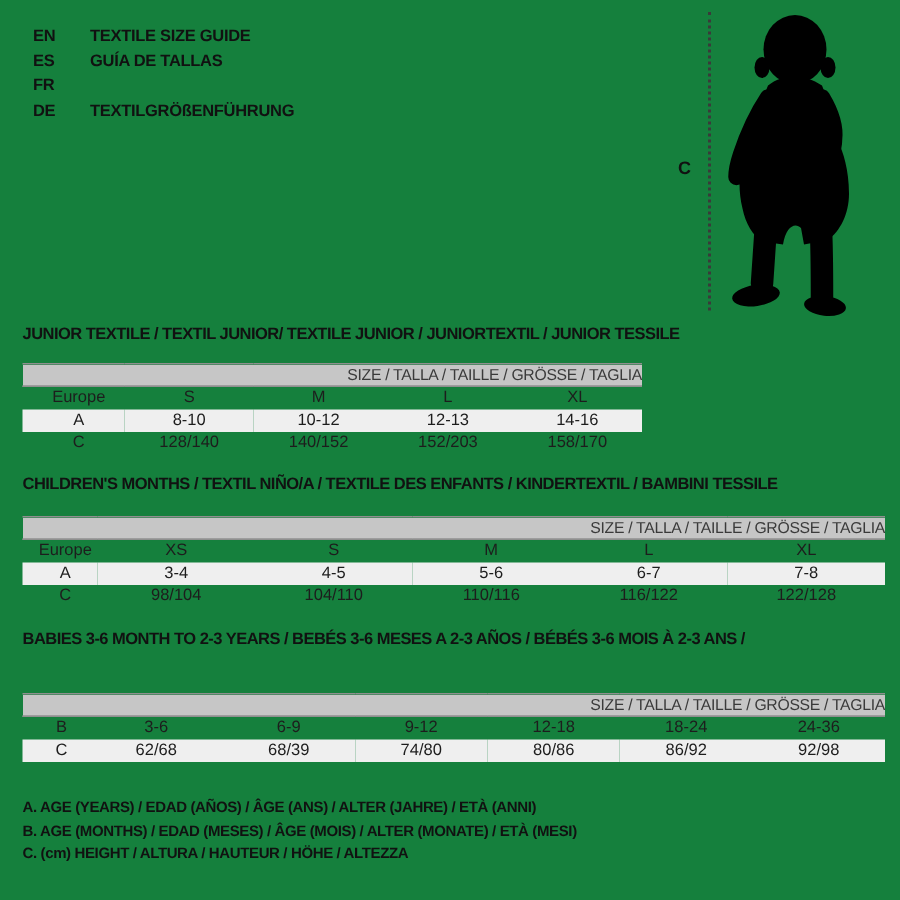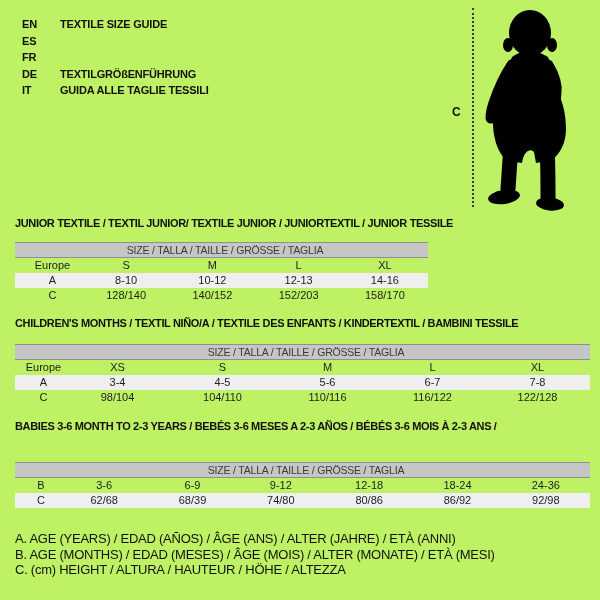--- a/index.html
+++ b/index.html
@@ -1,17 +1,17 @@
 <!DOCTYPE html>
 <html><head>
 <meta charset="utf-8">
 <style>
   html,body{margin:0;padding:0;background:#fff;}
   #canvas{
-    position:relative;width:600px;height:600px;background:#bef264;overflow:hidden;
+    position:relative;width:600px;height:600px;background:#15803d;overflow:hidden;
     font-family:"Liberation Sans",sans-serif;color:#111111;
   }
   
   .langs{position:absolute;left:22px;top:16px;font-size:11px;font-weight:700;line-height:16.5px;letter-spacing:-0.2px;}
   .lang-row{display:flex;}
   .lang-code{width:38px;flex:0 0 38px;}
   
   .height-line{position:absolute;left:472px;top:8px;height:199px;width:0;border-left:2px dotted #3a3a3a;}
   .measure-label{position:absolute;left:452px;top:105px;font-size:12px;font-weight:700;}
   .baby-svg{position:absolute;left:478px;top:5px;width:104px;height:206px;}
@@ -20,53 +20,50 @@
   .t1-title{top:216px;}
   .t2-title{top:316px;}
   .t3-title{top:419px;}
   
   table.size-table{position:absolute;left:15px;border-collapse:collapse;table-layout:fixed;font-size:11px;color:#1d1d1d;}
   table.t1{top:242px;width:413px;}
   table.t2{top:344px;width:575px;}
   table.t3{top:462px;width:575px;}
   table.size-table th{
     background:#c6c6c6;border-top:1px solid #8f8f8f;border-bottom:1px solid #8f8f8f;
-    font-weight:400;color:#3a3a3a;text-align:center;height:14px;line-height:14px;
+    font-weight:400;color:#3a3a3a;text-align:right;height:14px;line-height:14px;
     padding:0 0 0 7px;font-size:10.5px;letter-spacing:-0.2px;white-space:nowrap;overflow:hidden;
   }
   table.size-table td{height:15px;line-height:15px;padding:0;text-align:center;white-space:nowrap;}
   table.size-table td.row-label{text-align:center;padding-left:7px;}
   table.size-table tbody tr:nth-child(2){background:#efefef;}
   col.lbl1{width:68px;} col.lbl2{width:50px;} col.lbl3{width:45px;}
   
-  .legend{position:absolute;left:15px;top:531px;font-size:13px;font-weight:400;letter-spacing:-0.25px;line-height:15.5px;white-space:nowrap;}
+  .legend{position:absolute;left:15px;top:531px;font-size:10px;font-weight:700;letter-spacing:-0.25px;line-height:15.5px;white-space:nowrap;}
 </style>
 </head>
 <body>
 
 <div id="canvas">
 
   <div class="langs">
     <div class="lang-row">
       <span class="lang-code">EN</span>
       <span>TEXTILE SIZE GUIDE</span>
     </div>
     <div class="lang-row">
       <span class="lang-code">ES</span>
+      <span>GUÍA DE TALLAS</span>
     </div>
     <div class="lang-row">
       <span class="lang-code">FR</span>
     </div>
     <div class="lang-row">
       <span class="lang-code">DE</span>
       <span>TEXTILGRÖßENFÜHRUNG</span>
-    </div>
-    <div class="lang-row">
-      <span class="lang-code">IT</span>
-      <span>GUIDA ALLE TAGLIE TESSILI</span>
     </div>
   </div>
 
   <div class="height-line"></div>
   <div class="measure-label">C</div>
   <svg class="baby-svg" viewBox="0 0 104 206" aria-hidden="true">
     <g fill="#000000">
       <ellipse cx="52" cy="28" rx="21" ry="23"></ellipse>
       <ellipse cx="30" cy="40" rx="5" ry="7"></ellipse>
       <ellipse cx="74" cy="40" rx="5" ry="7"></ellipse>

